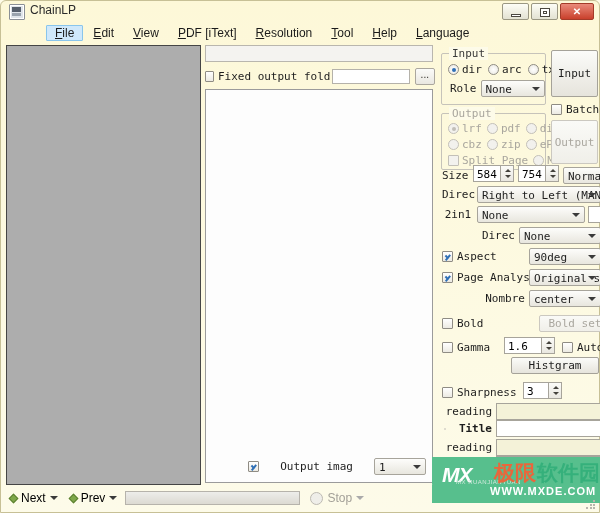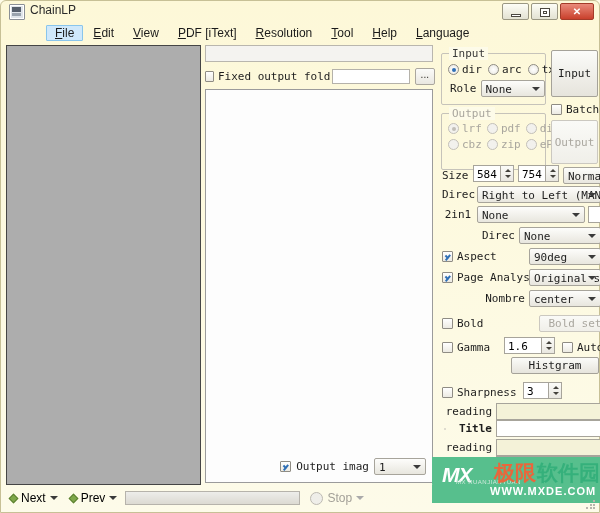--- a/index.html
+++ b/index.html
@@ -47,21 +47,21 @@
   .c-top-field{position:absolute;left:0;top:0;width:228px;height:17px;
     background:#f4f3f0;border:1px solid #b9b6ae;box-sizing:border-box;}
   .fixed-row{position:absolute;left:0;top:22px;width:230px;height:18px;display:flex;align-items:center;}
   .fixed-label{font-size:11px;color:#1d1d1d;margin-left:4px;white-space:nowrap;}
   .fixed-input{margin-left:2px;width:100px;height:15px;background:#fff;border:1px solid #b5b2aa;box-sizing:border-box;}
   .dots-btn{margin-left:5px;width:26px;height:17px;background:linear-gradient(#fbfbf9,#e9e7e0);
     border:1px solid #aba79e;border-radius:2px;box-sizing:border-box;position:relative;}
   .dots-btn .gl{font-size:10px;top:45%;}
   .c-white{position:absolute;left:0;top:44px;width:228px;height:394px;background:#fdfdfd;
     border:1px solid #9b9b9b;box-sizing:border-box;}
-  .outimg-row{position:absolute;right:6px;bottom:7px;display:flex;align-items:center;gap:5px;}
+  .outimg-row{position:absolute;right:6px;bottom:7px;display:flex;align-items:center;gap:21px;}
 
   
   .right-pane{position:absolute;left:438px;top:45px;width:162px;height:440px;overflow:hidden;}
 
   .grp{position:absolute;border:1px solid #c6c3ba;border-radius:2px;box-sizing:border-box;}
   .grp-title{position:absolute;top:-7px;left:7px;background:#fdfbe9;padding:0 3px;font-size:11px;color:#3a3a3a;}
   .grp.dis .grp-title{color:#a9a69e;}
 
   .lbl{font-size:11px;color:#1d1d1d;white-space:nowrap;}
   .lbl.dis{color:#a9a69e;}
@@ -220,20 +220,26 @@
         <span class="lbl dis">dir</span>
       </div>
       <div style="position:absolute;left:6px;top:24px;display:flex;align-items:center;gap:3px;">
         <span class="rb dis"></span>
         <span class="lbl dis">cbz</span>
         <span class="rb dis" style="margin-left:2px;"></span>
         <span class="lbl dis">zip</span>
         <span class="rb dis" style="margin-left:2px;"></span>
         <span class="lbl dis">ePub</span>
       </div>
+      <div style="position:absolute;left:6px;top:40px;display:flex;align-items:center;gap:3px;">
+        <span class="cb dis"></span>
+        <span class="lbl dis">Split Page</span>
+        <span class="rb dis" style="margin-left:2px;"></span>
+        <span class="lbl dis">Mobi</span>
+      </div>
     </div>
 
     <div class="btn" style="position:absolute;left:113px;top:5px;width:47px;height:47px;">
       <span>Input</span>
     </div>
     <div style="position:absolute;left:113px;top:58px;display:flex;align-items:center;gap:4px;">
       <span class="cb"></span>
       <span class="lbl">Batch</span>
     </div>
     <div class="btn dis" style="position:absolute;left:113px;top:75px;width:47px;height:44px;">

